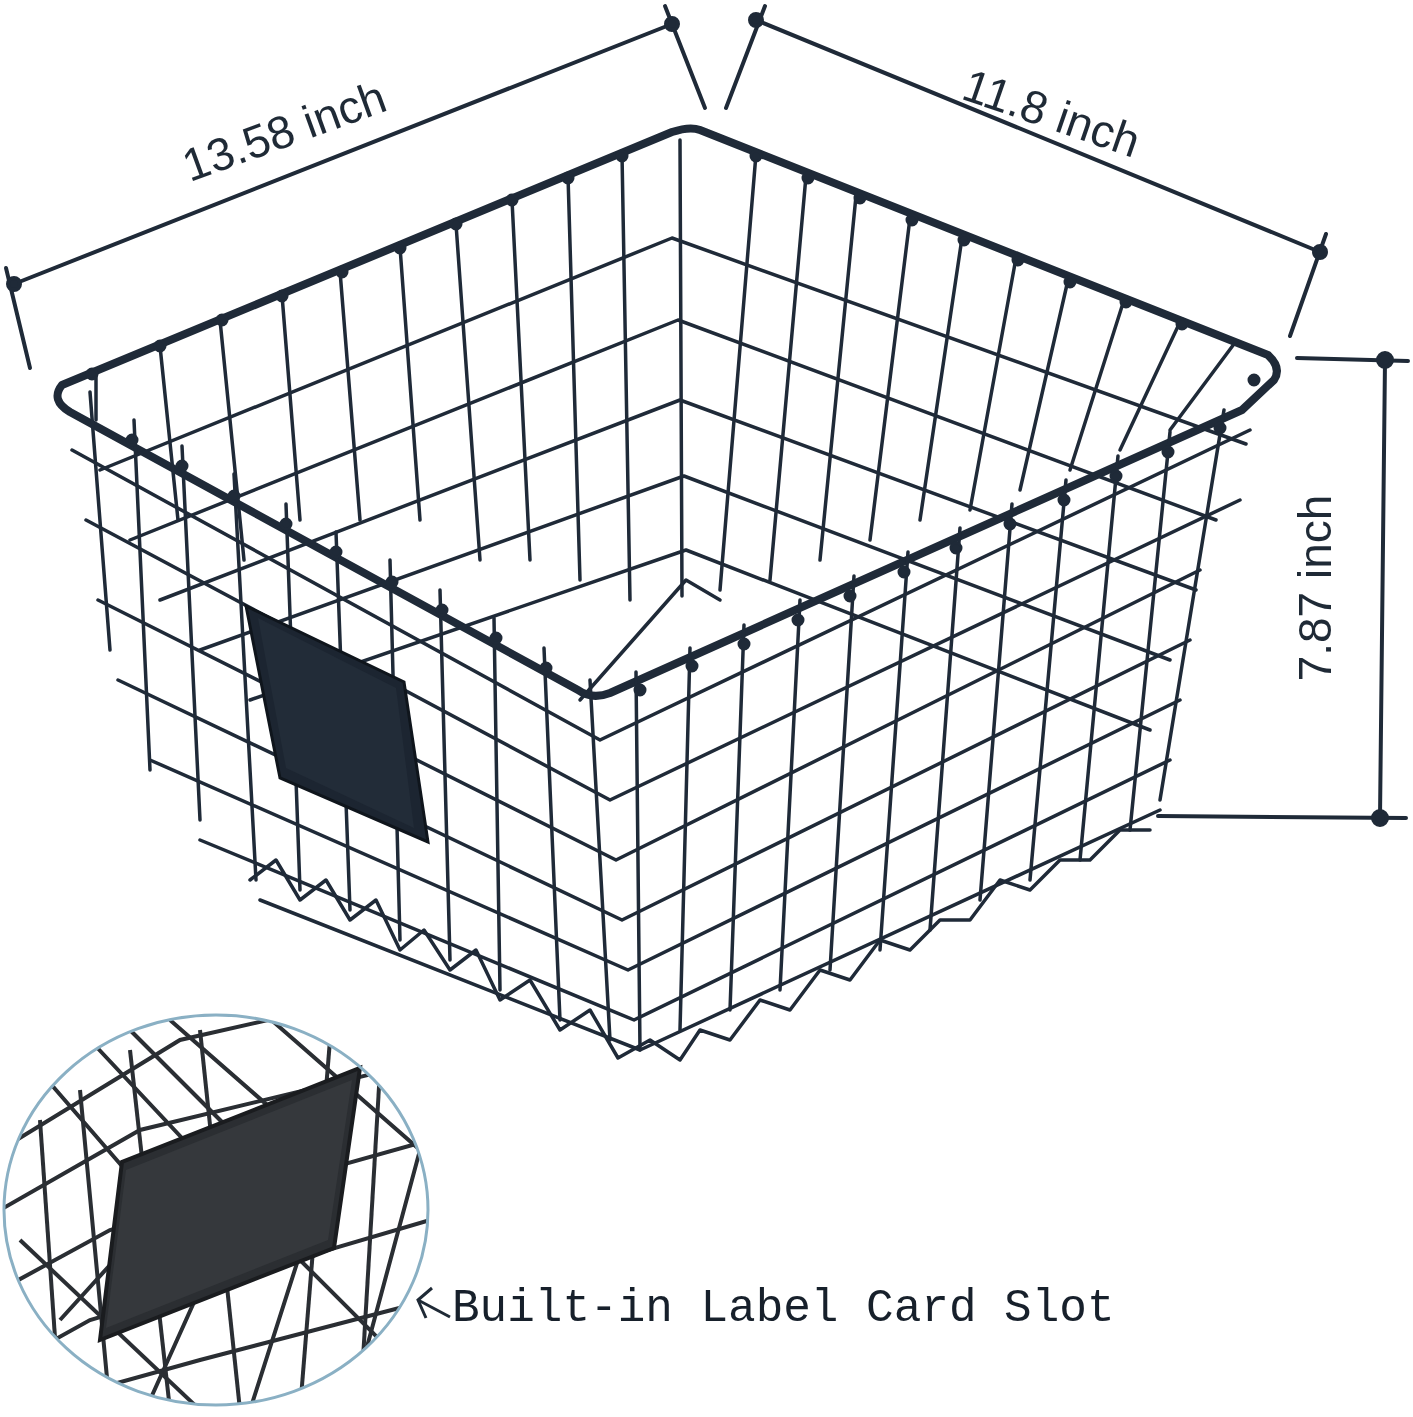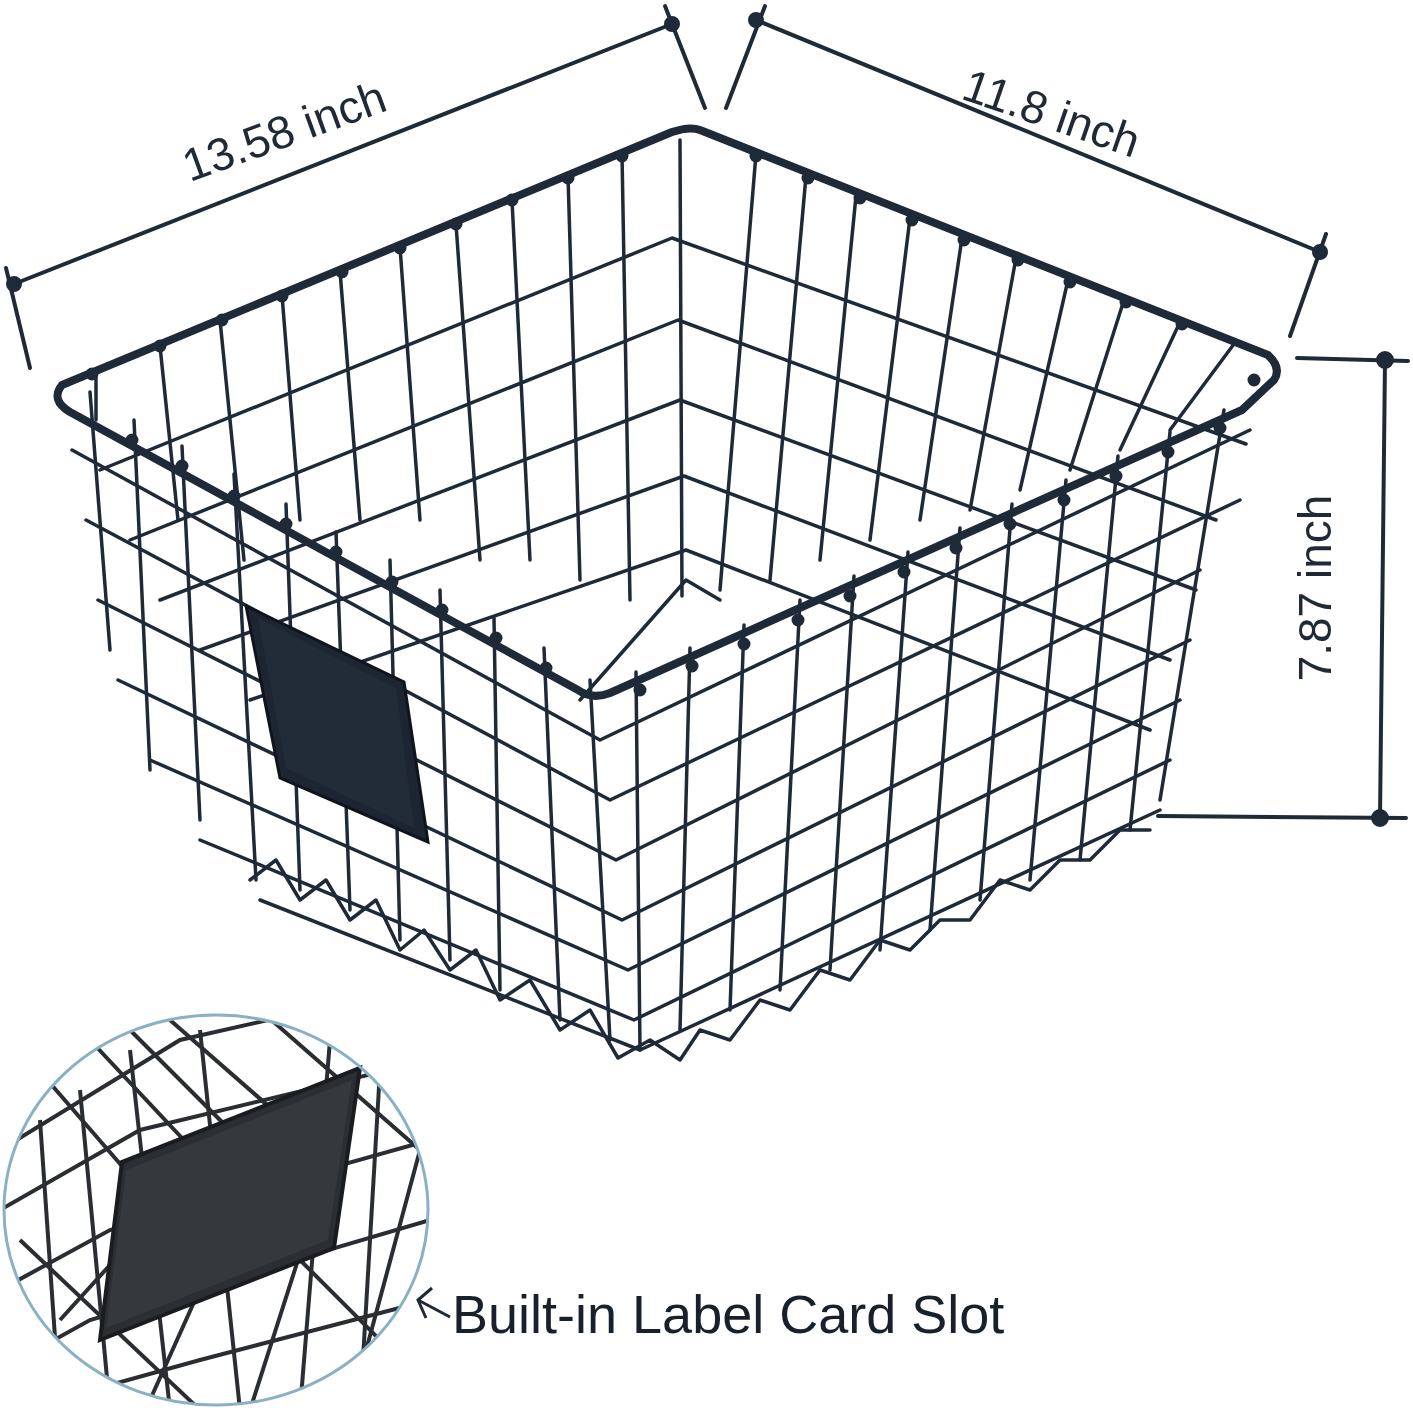--- a/index.html
+++ b/index.html
@@ -4,22 +4,22 @@
   <style>
     html, body { margin: 0; padding: 0; background: #ffffff; }
     body { width: 1413px; height: 1417px; position: relative; overflow: hidden;
            font-family: "Liberation Sans", sans-serif; }
     #stage { position: absolute; left: 0; top: 0; width: 1413px; height: 1417px; }
     .dim-label { position: absolute; color: #1f2a36; font-family: "Liberation Sans", sans-serif;
                  font-size: 46px; white-space: nowrap; transform-origin: center center; line-height: 1; }
     #dim-length { left: 178px; top: 108px; transform: rotate(-20deg); }
     #dim-width  { left: 960px; top: 90px;  transform: rotate(19deg); }
     #dim-height { left: 1222px; top: 565px; transform: rotate(-90deg); }
-    #callout-label { position: absolute; left: 452px; top: 1283px; font-size: 54px;
-                     color: #17202b; font-family: Liberation Sans, sans-serif; white-space: nowrap; }
+    #callout-label { position: absolute; left: 452px; top: 1283px; font-size: 46px;
+                     color: #17202b; font-family: Liberation Mono, monospace; white-space: nowrap; }
     svg { position: absolute; left: 0; top: 0; }
   </style>
 </head>
 <body>
 
 <div id="stage">
 
   <svg width="1413" height="1417" viewBox="0 0 1413 1417">
     <defs>
       <clipPath id="zoomClip">

